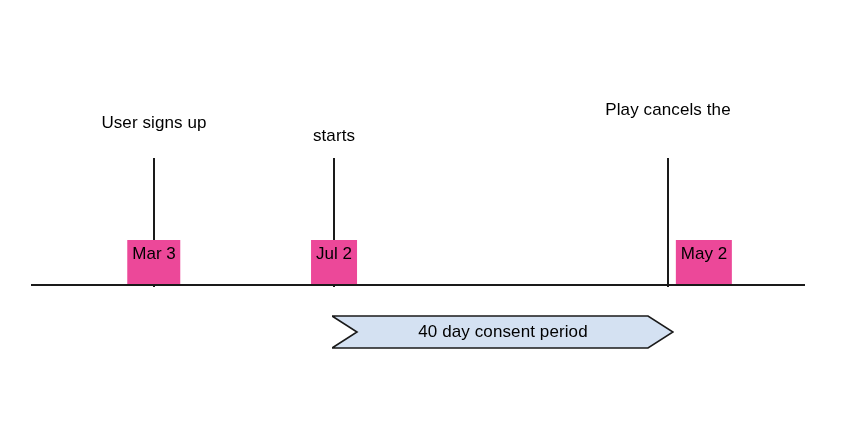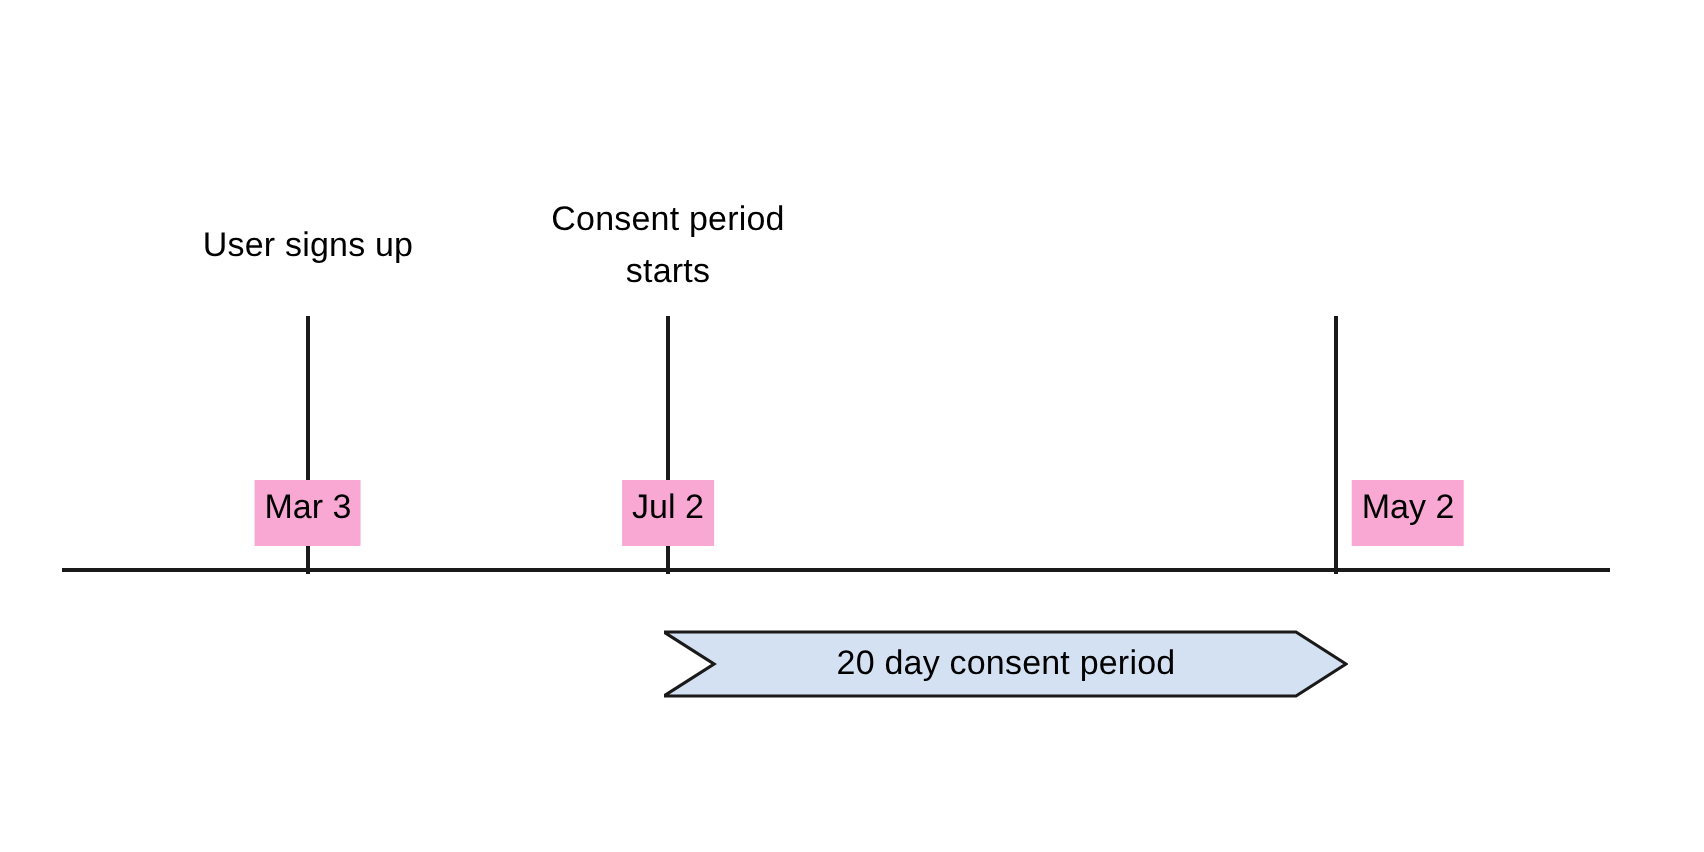--- a/index.html
+++ b/index.html
@@ -52,24 +52,24 @@
   .event-stem {
     position: absolute;
     width: 2px;
     background: #1a1a1a;
     transform: translateX(-50%);
   }
 
   .event-date {
     position: absolute;
     transform: translateX(-50%);
-    background: #f9a8d4;
+    background: #ec4899;
     font-size: 17px;
     line-height: 25px;
-    padding: 1px 5px 7px 5px;
+    padding: 1px 5px 18px 5px;
     white-space: nowrap;
     color: #000000;
   }
 
   
   .duration-banner {
     position: absolute;
     display: flex;
     align-items: center;
     justify-content: center;
@@ -95,31 +95,31 @@
 
   <div class="axis-line" style="left:31px; top:284px; width:774px;"></div>
 
   <div class="event-marker">
     <div class="event-title" style="left:154px; top:110px;">User signs up</div>
     <div class="event-stem" style="left:154px; top:158px; height:129px;"></div>
     <div class="event-date" style="left:154px; top:240px;">Mar 3</div>
   </div>
 
   <div class="event-marker">
-    <div class="event-title" style="left:334px; top:97px;"><span>Consent period</span><br><span>starts</span></div>
+    <div class="event-title" style="left:334px; top:97px;"><br><span>starts</span></div>
     <div class="event-stem" style="left:334px; top:158px; height:129px;"></div>
     <div class="event-date" style="left:334px; top:240px;">Jul 2</div>
   </div>
 
   <div class="event-marker">
-    <div class="event-title" style="left:668px; top:97px;"><br></div>
+    <div class="event-title" style="left:668px; top:97px;"><span>Play cancels the</span><br></div>
     <div class="event-stem" style="left:668px; top:158px; height:129px;"></div>
     <div class="event-date" style="left:668px; top:240px;margin-left:36px;">May 2</div>
   </div>
 
   <div class="duration-banner" style="left:332px; top:315px; width:342px; height:34px;">
     <svg width="342" height="34" viewBox="0 0 342 34">
       <polygon points="0,1 316,1 341,17 316,33 0,33 25,17" fill="#d4e1f2" stroke="#1a1a1a" stroke-width="1.6" stroke-linejoin="miter"></polygon>
     </svg>
-    <span class="duration-label">20 day consent period</span>
+    <span class="duration-label">40 day consent period</span>
   </div>
 
 </div>
 
 </body></html>

